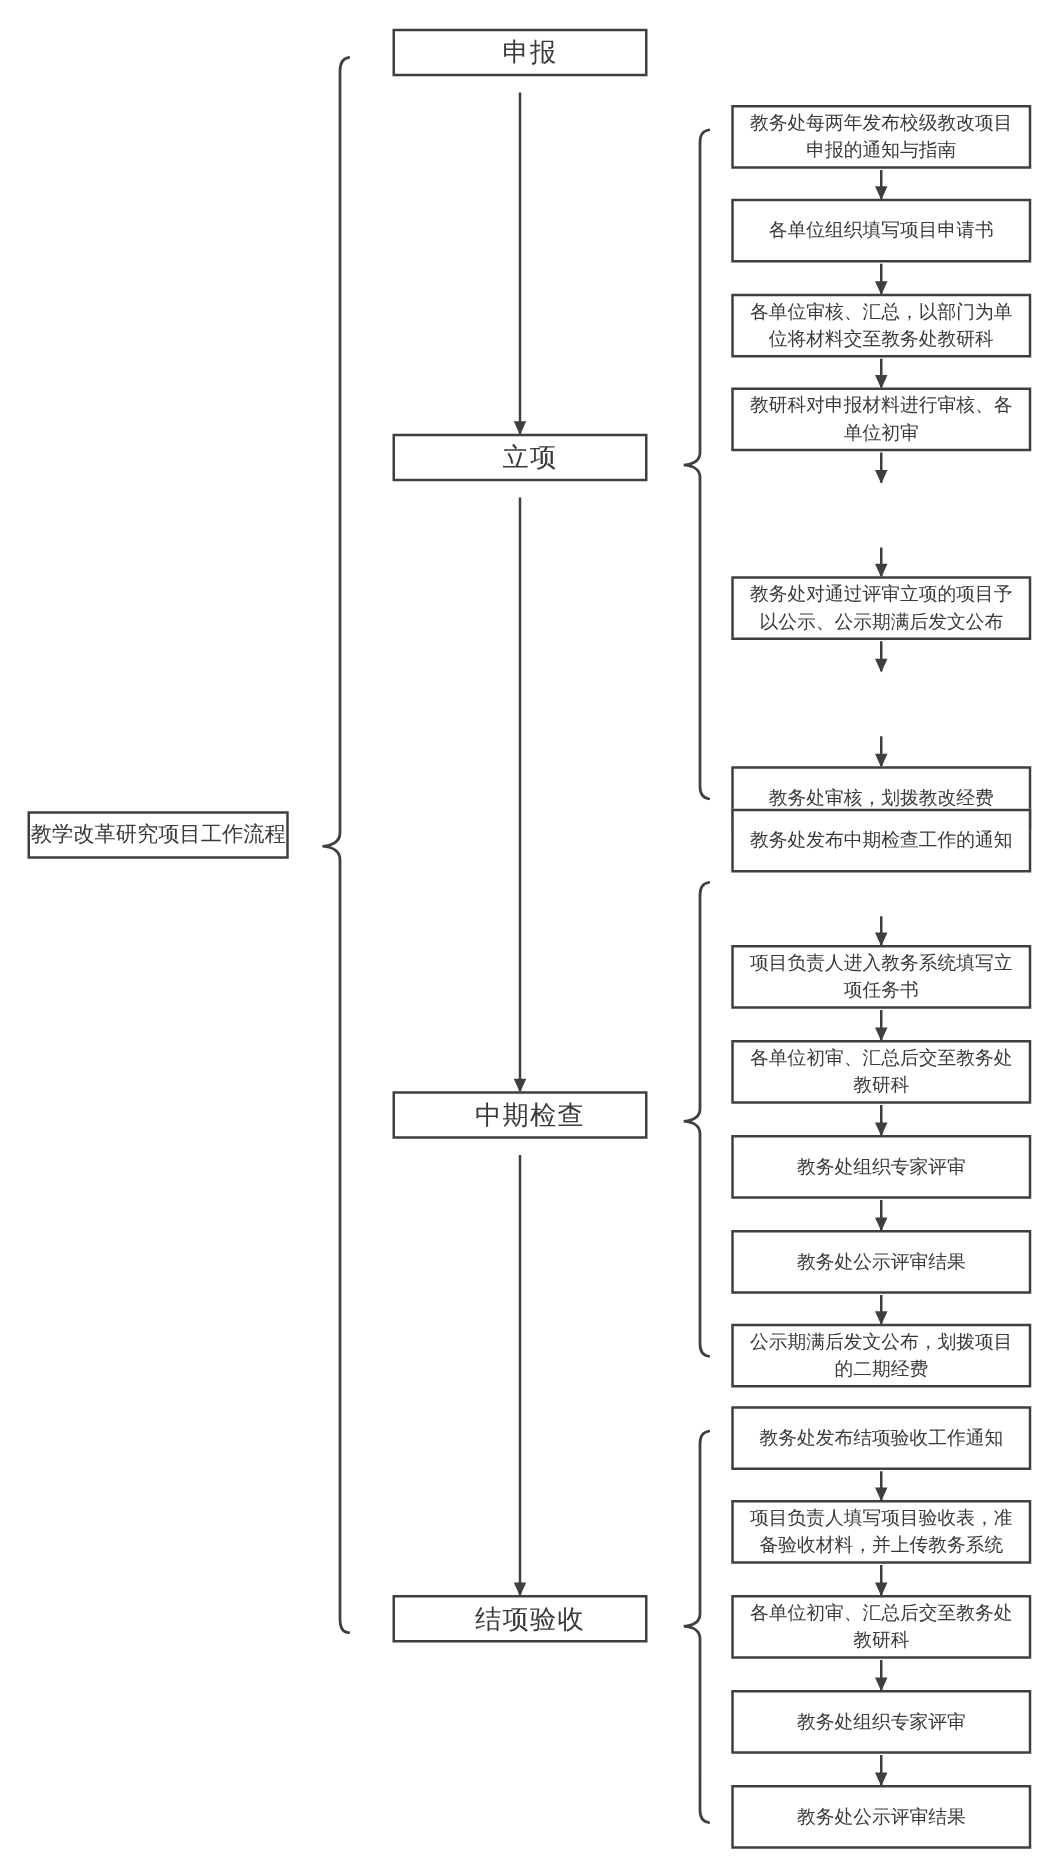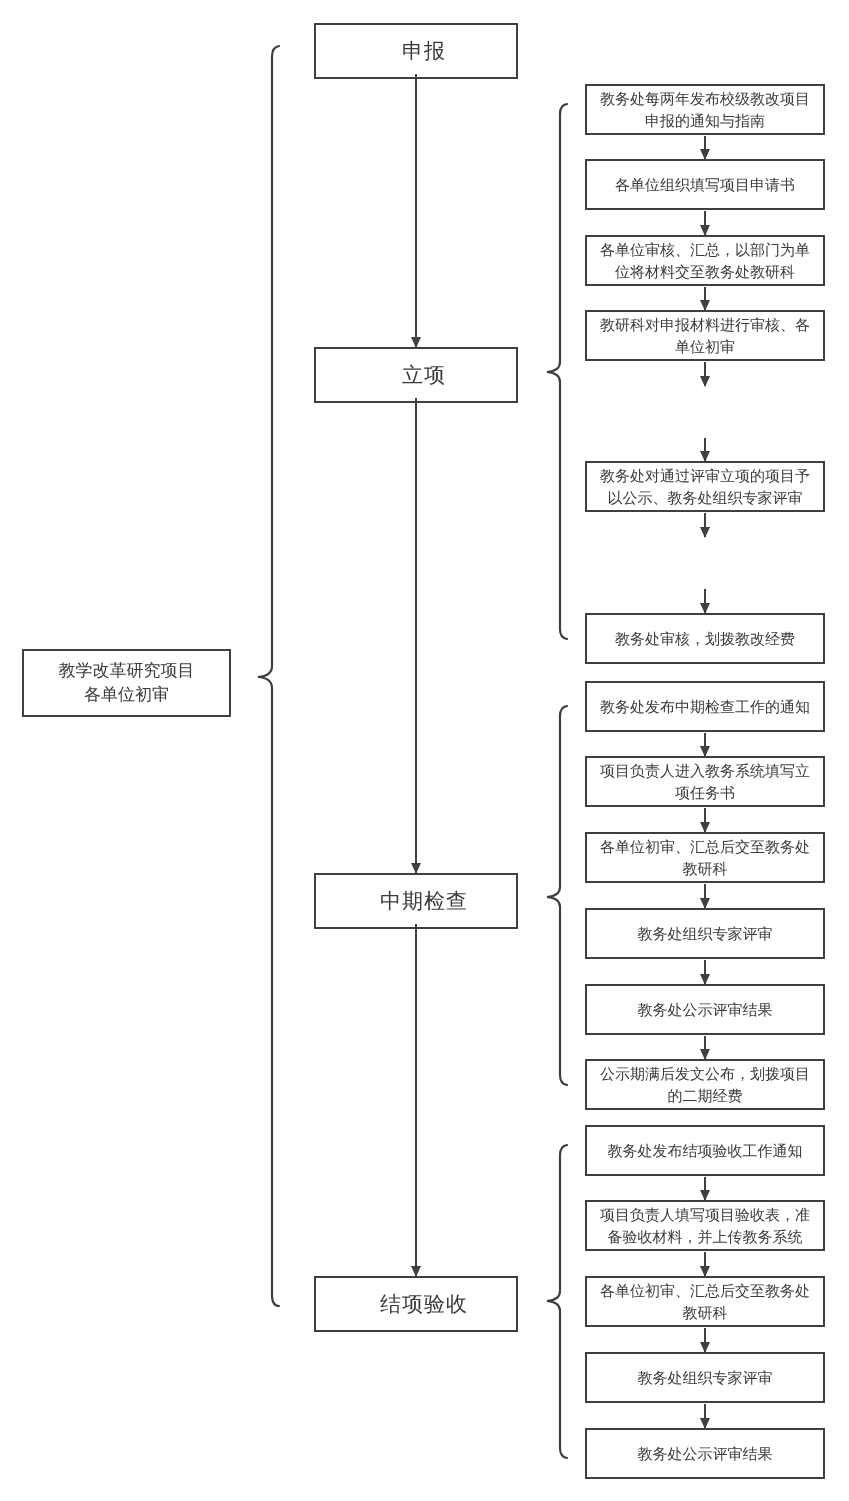--- a/index.html
+++ b/index.html
@@ -4,23 +4,23 @@
 <style>
   html,body{margin:0;padding:0;background:#ffffff;}
   .canvas{
     position:relative;width:849px;height:1501px;background:#ffffff;overflow:hidden;
     font-family:"Liberation Sans","DejaVu Sans",sans-serif;color:#3a3a3a;
   }
   .box{
     position:absolute;box-sizing:border-box;border:2px solid #3f3f3f;background:#ffffff;
     display:flex;align-items:center;justify-content:center;text-align:center;
   }
-  .stage{left:314px;width:204px;height:56px;font-size:21px;letter-spacing:1px;padding-left:16px;}
+  .stage{left:314px;width:204px;height:38px;font-size:21px;letter-spacing:1px;padding-left:16px;}
   .step{left:585px;width:240px;height:51px;font-size:15px;line-height:1.45;padding:2px 9px;}
-  .title-box{left:22px;top:649px;width:209px;height:68px;font-size:17px;line-height:1.4;flex-direction:column;}
+  .title-box{left:22px;top:649px;width:209px;height:38px;font-size:17px;line-height:1.4;flex-direction:row;}
   .title-box span{display:block;}
   .varrow{position:absolute;width:2px;background:#3f3f3f;}
   .varrow::after{
     content:"";position:absolute;left:-4.5px;bottom:-1px;width:0;height:0;
     border-left:5.5px solid transparent;border-right:5.5px solid transparent;
     border-top:11px solid #3f3f3f;
   }
   svg.braces{position:absolute;left:0;top:0;pointer-events:none;}
 </style>
 </head>
@@ -30,40 +30,40 @@
 
   <svg class="braces" width="849" height="1501" viewBox="0 0 849 1501">
     <path d="M279,46 Q272,47 272,57 L272,666 Q272,676 258,677 Q272,678 272,688 L272,1295 Q272,1306 279,1306" fill="none" stroke="#3f3f3f" stroke-width="2.2" stroke-linecap="round"></path>
     <path d="M567,104 Q560,105 560,114 L560,362 Q560,371 547,372 Q560,373 560,382 L560,629 Q560,638 567,639" fill="none" stroke="#3f3f3f" stroke-width="2.2" stroke-linecap="round"></path>
     <path d="M567,706 Q560,707 560,716 L560,887 Q560,896 547,897 Q560,898 560,907 L560,1075 Q560,1084 567,1085" fill="none" stroke="#3f3f3f" stroke-width="2.2" stroke-linecap="round"></path>
     <path d="M567,1145 Q560,1146 560,1155 L560,1291 Q560,1300 547,1301 Q560,1302 560,1311 L560,1448 Q560,1457 567,1458" fill="none" stroke="#3f3f3f" stroke-width="2.2" stroke-linecap="round"></path>
   </svg>
 
   <div class="box title-box">
     <span>教学改革研究项目</span>
-    <span>各单位初审</span>
+    <span>工作流程</span>
   </div>
 
   <div class="box stage" style="top:23px">申报</div>
   <div class="box stage" style="top:347px">立项</div>
   <div class="box stage" style="top:873px">中期检查</div>
   <div class="box stage" style="top:1276px">结项验收</div>
 
   <div class="varrow" style="left:415px;top:74px;height:273px"></div>
   <div class="varrow" style="left:415px;top:398px;height:475px"></div>
   <div class="varrow" style="left:415px;top:924px;height:352px"></div>
 
   <div class="box step" style="top:84px">教务处每两年发布校级教改项目申报的通知与指南</div>
   <div class="box step" style="top:159px">各单位组织填写项目申请书</div>
   <div class="box step" style="top:235px">各单位审核、汇总，以部门为单位将材料交至教务处教研科</div>
   <div class="box step" style="top:310px">教研科对申报材料进行审核、各单位初审</div>
-  <div class="box step" style="top:461px">教务处对通过评审立项的项目予以公示、教务处组织专家评审</div>
+  <div class="box step" style="top:461px">教务处对通过评审立项的项目予以公示、公示期满后发文公布</div>
   <div class="box step" style="top:613px">教务处审核，划拨教改经费</div>
 
-  <div class="box step" style="top:681px">教务处发布中期检查工作的通知</div>
+  <div class="box step" style="top:647px">教务处发布中期检查工作的通知</div>
   <div class="box step" style="top:756px">项目负责人进入教务系统填写立项任务书</div>
   <div class="box step" style="top:832px">各单位初审、汇总后交至教务处教研科</div>
   <div class="box step" style="top:908px">教务处组织专家评审</div>
   <div class="box step" style="top:984px">教务处公示评审结果</div>
   <div class="box step" style="top:1059px">公示期满后发文公布，划拨项目的二期经费</div>
 
   <div class="box step" style="top:1125px">教务处发布结项验收工作通知</div>
   <div class="box step" style="top:1200px">项目负责人填写项目验收表，准备验收材料，并上传教务系统</div>
   <div class="box step" style="top:1276px">各单位初审、汇总后交至教务处教研科</div>
   <div class="box step" style="top:1352px">教务处组织专家评审</div>

